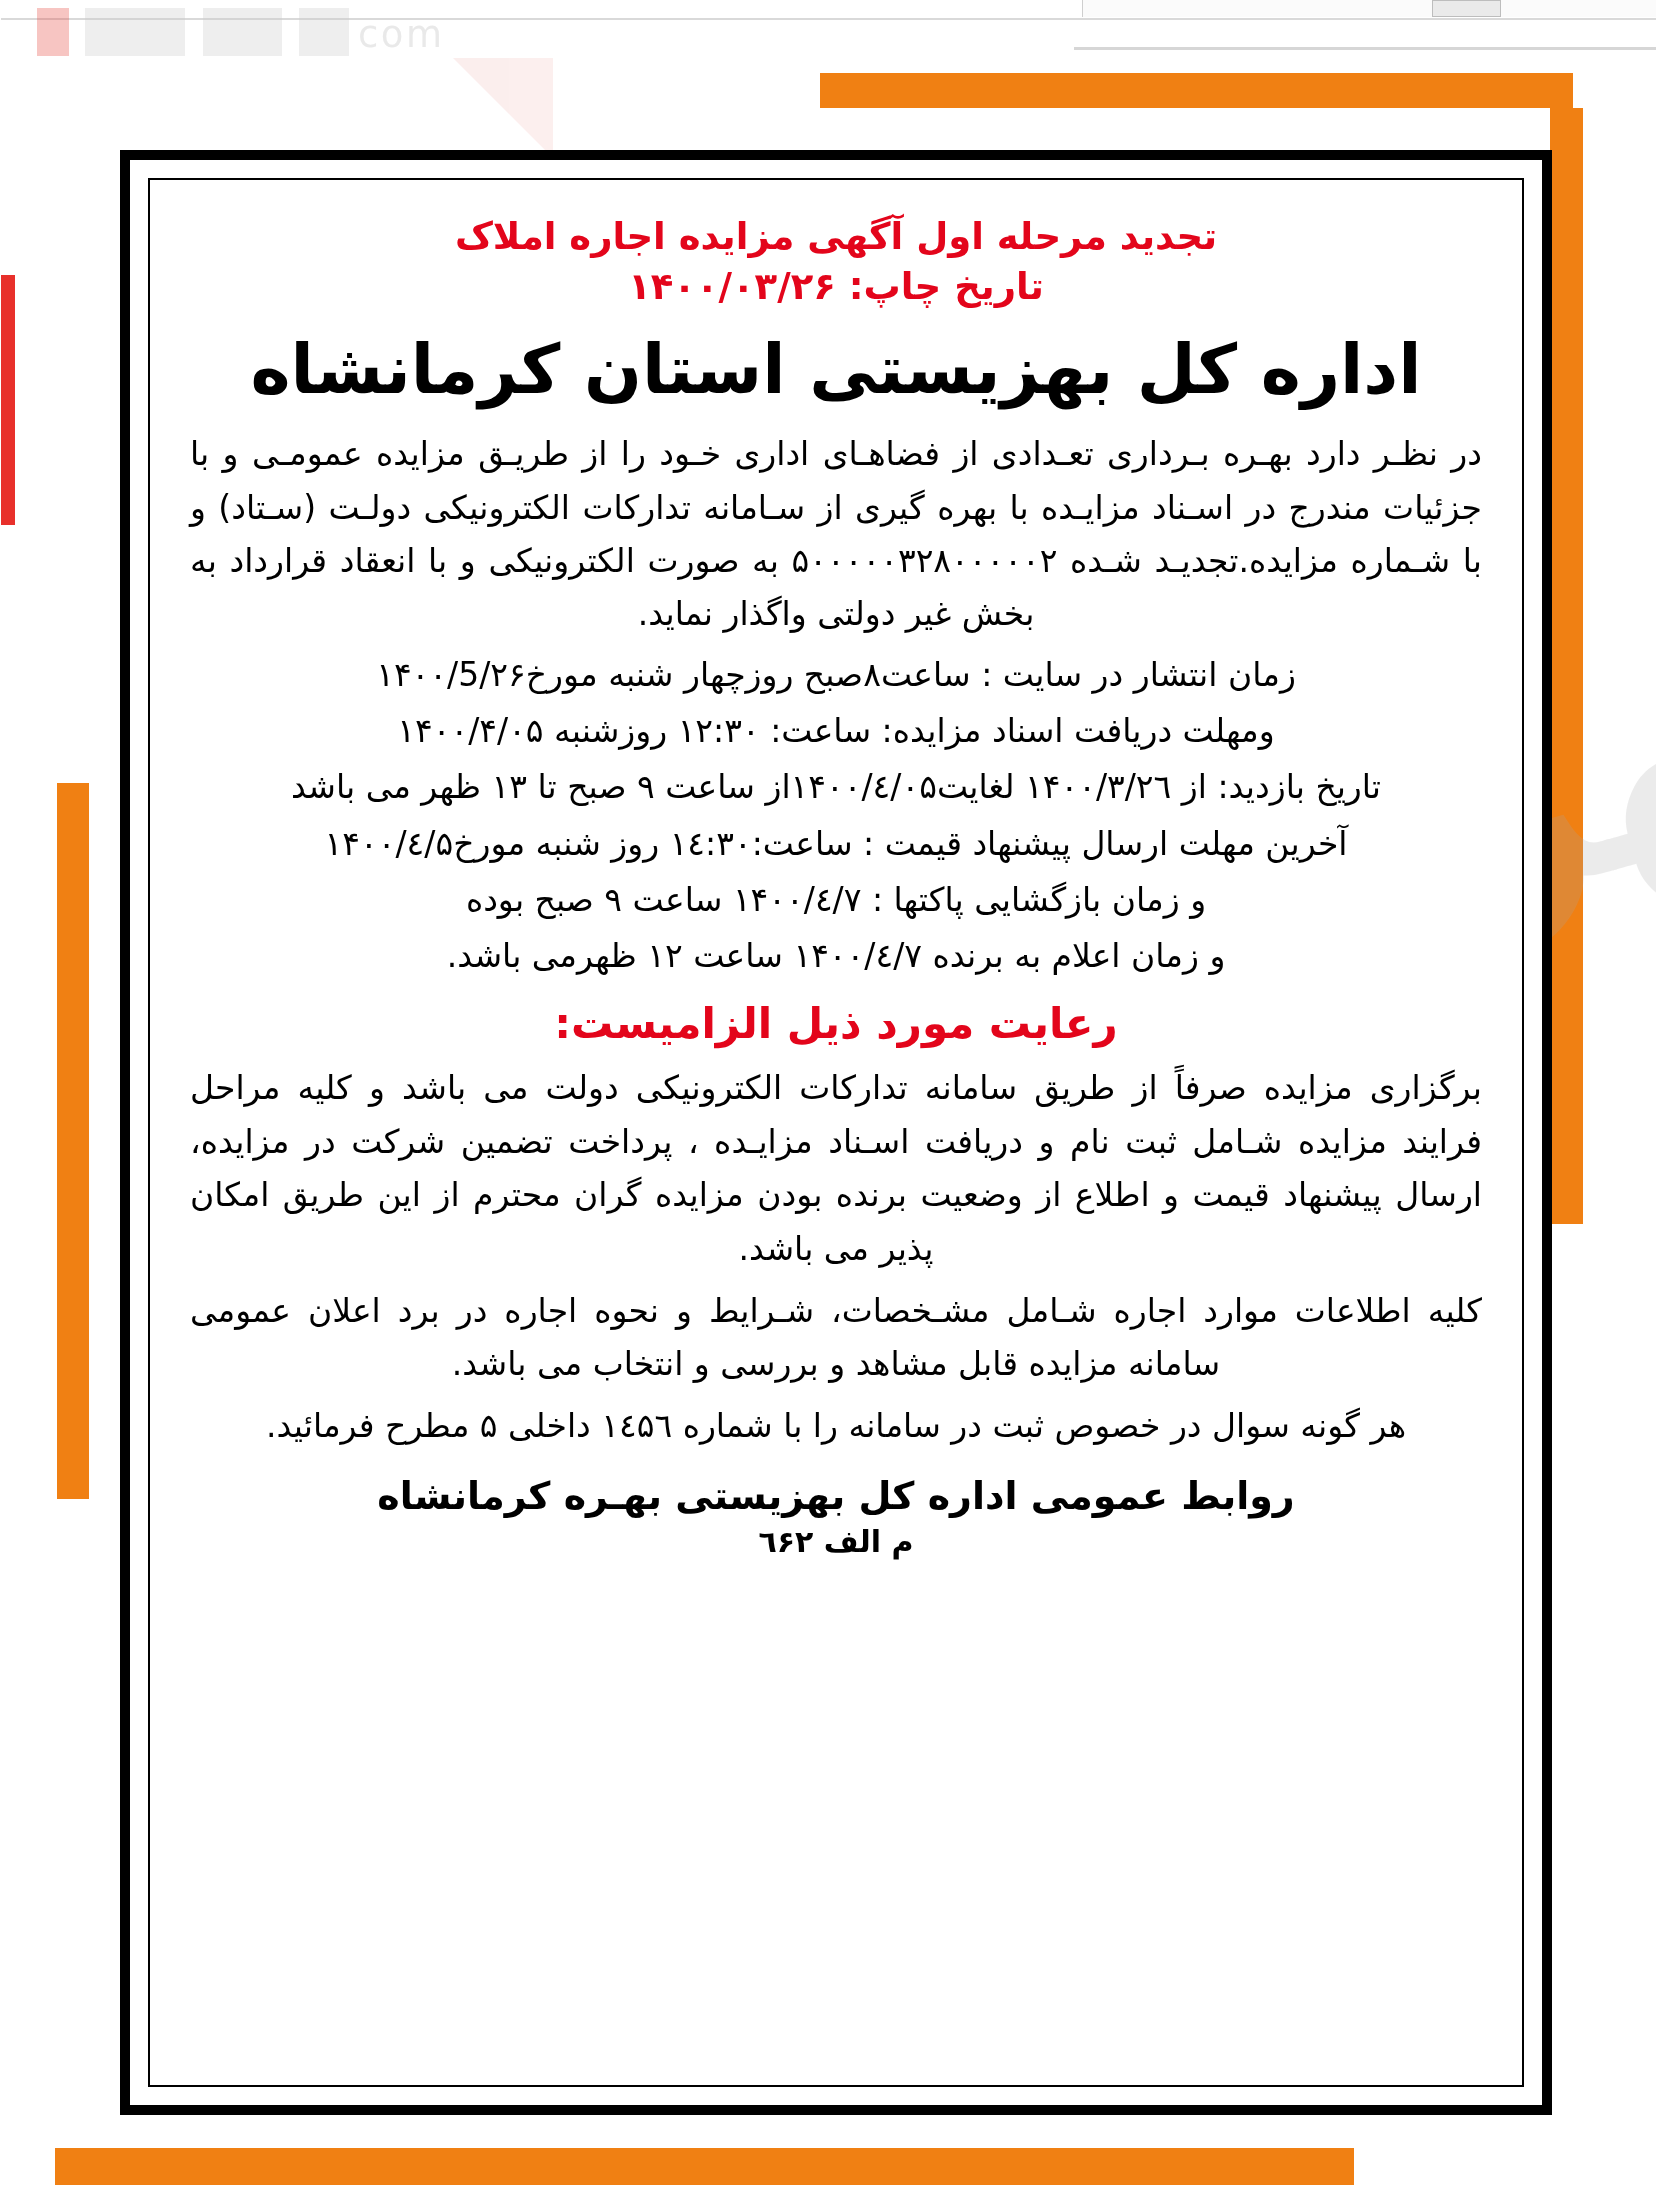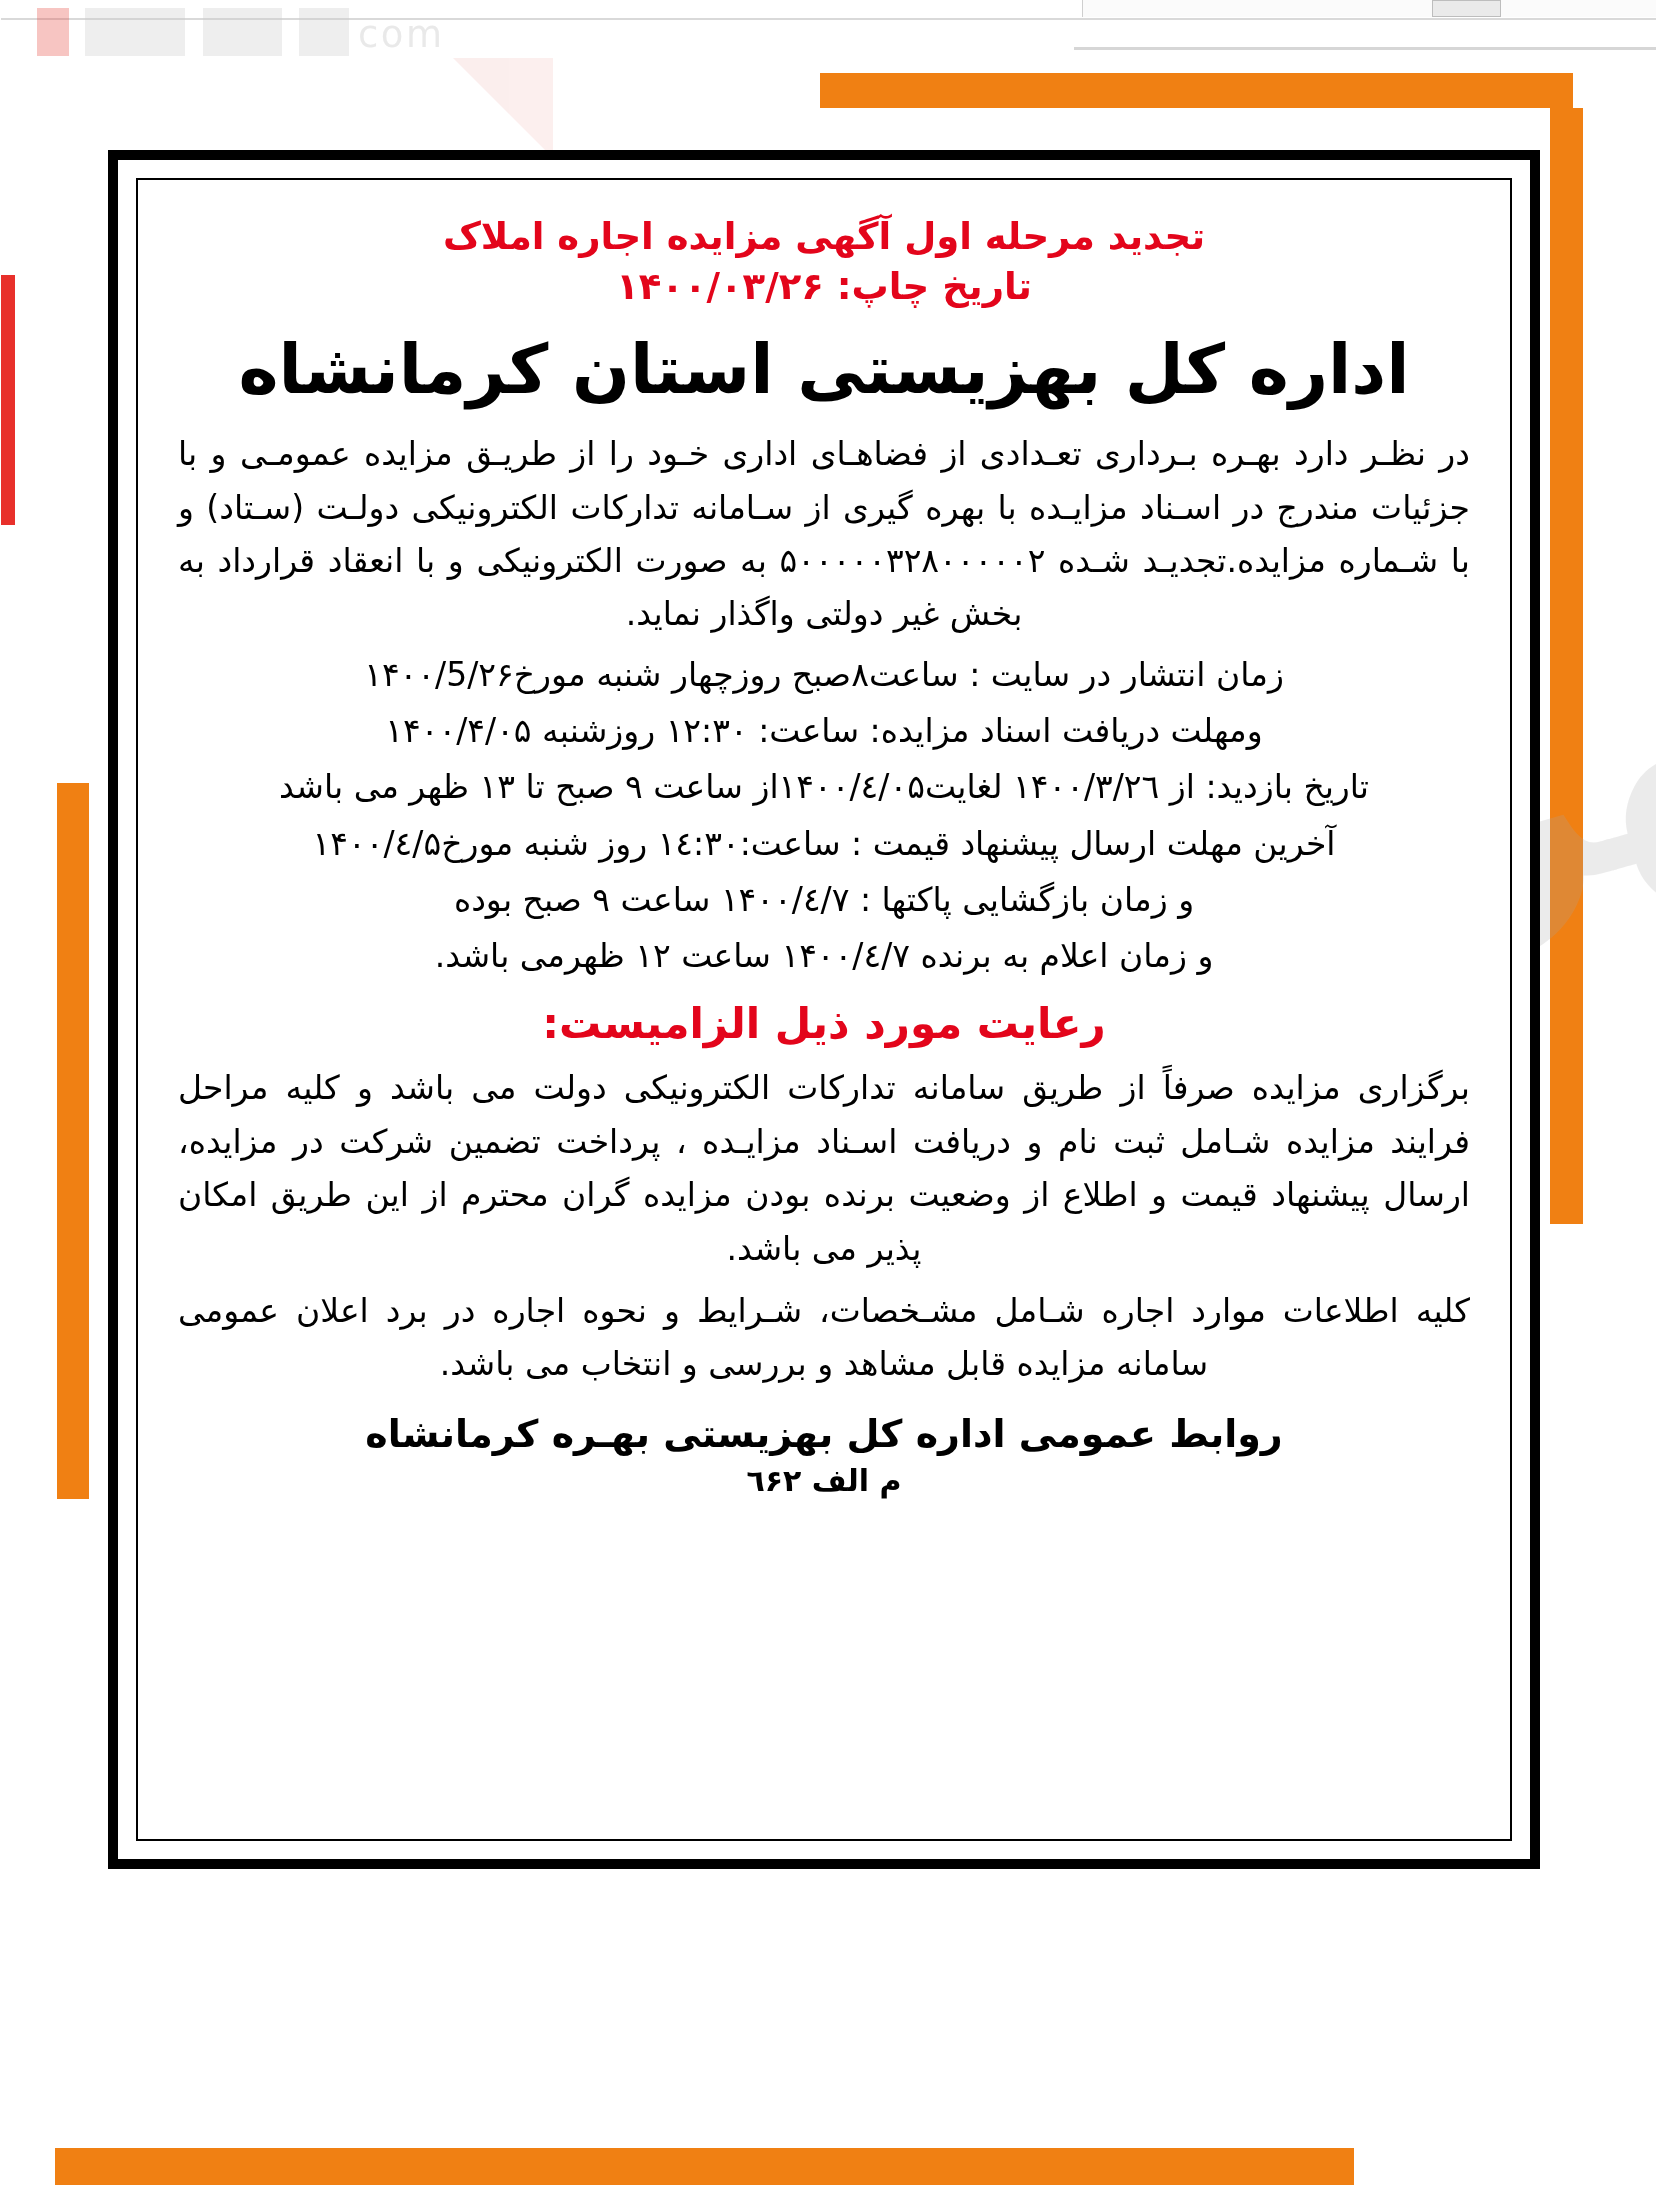--- a/index.html
+++ b/index.html
@@ -196,23 +196,23 @@
     width: 100px;
     height: 100px;
     background: #f2cfcc;
     transform: rotate(45deg);
   }
 
   
   .ad-outer {
     position: absolute;
     top: 150px;
-    left: 108px;
+    left: 120px;
     width: 1432px;
-    height: 1719px;
+    height: 1965px;
     background: #ffffff;
     border: 10.8px solid #000000;
     box-sizing: border-box;
     z-index: 3;
   }
   .ad-inner {
     position: absolute;
     inset: 18.3px;
     border: 2.5px solid #000000;
     background: transparent;
@@ -342,20 +342,21 @@
       <p class="line-center">ومهلت دریافت اسناد مزایده: ساعت: ۱۲:۳۰ روزشنبه ۱۴۰۰/۴/۰۵</p>
       <p class="line-center">تاریخ بازدید: از ۱۴۰۰/۳/۲٦ لغایت۱۴۰۰/٤/۰۵از ساعت ۹ صبح تا ۱۳ ظهر می باشد</p>
       <p class="line-center">آخرین مهلت ارسال پیشنهاد قیمت : ساعت:۱٤:۳۰ روز شنبه مورخ۱۴۰۰/٤/۵</p>
       <p class="line-center">و زمان بازگشایی پاکتها : ۱۴۰۰/٤/۷ ساعت ۹ صبح بوده</p>
       <p class="line-center">و زمان اعلام به برنده ۱۴۰۰/٤/۷ ساعت ۱۲ ظهرمی باشد.</p>
 
       <h3 class="section-title">رعایت مورد ذیل الزامیست:</h3>
 
       <p class="body-para">برگزاری مزایده صرفاً از طریق سامانه تدارکات الکترونیکی دولت می باشد و کلیه مراحل فرایند مزایده شـامل ثبت نام و دریافت اسـناد مزایـده ، پرداخت تضمین شرکت در مزایده، ارسال پیشنهاد قیمت و اطلاع از وضعیت برنده بودن مزایده گران محترم از این طریق امکان پذیر می باشد.</p>
       <p class="body-para">کلیه اطلاعات موارد اجاره شـامل مشـخصات، شـرایط و نحوه اجاره در برد اعلان عمومی سامانه مزایده قابل مشاهد و بررسی و انتخاب می باشد.</p>
+      <p class="body-para">هر گونه سوال در خصوص ثبت در سامانه را با شماره ۱٤۵٦ داخلی ۵ مطرح فرمائید.</p>
 
       <p class="sign">روابط عمومی اداره کل بهزیستی بهـره کرمانشاه</p>
       <p class="code">م الف ٦۶۲</p>
 
     </div>
   </div>
 
 </div>
 
 

